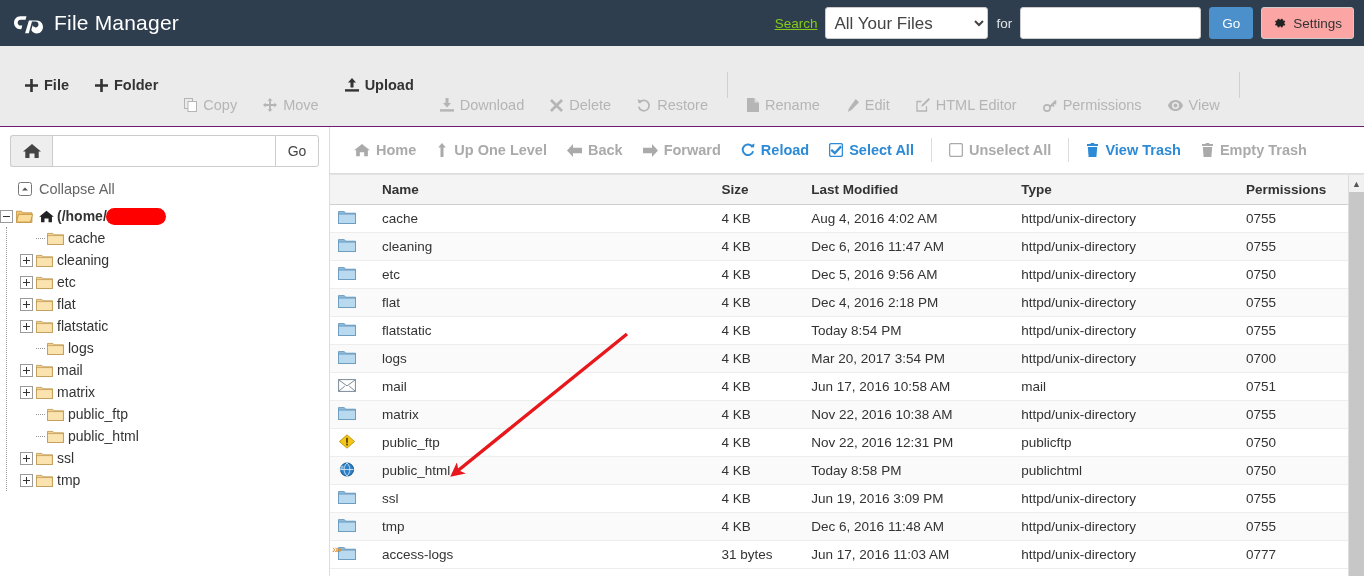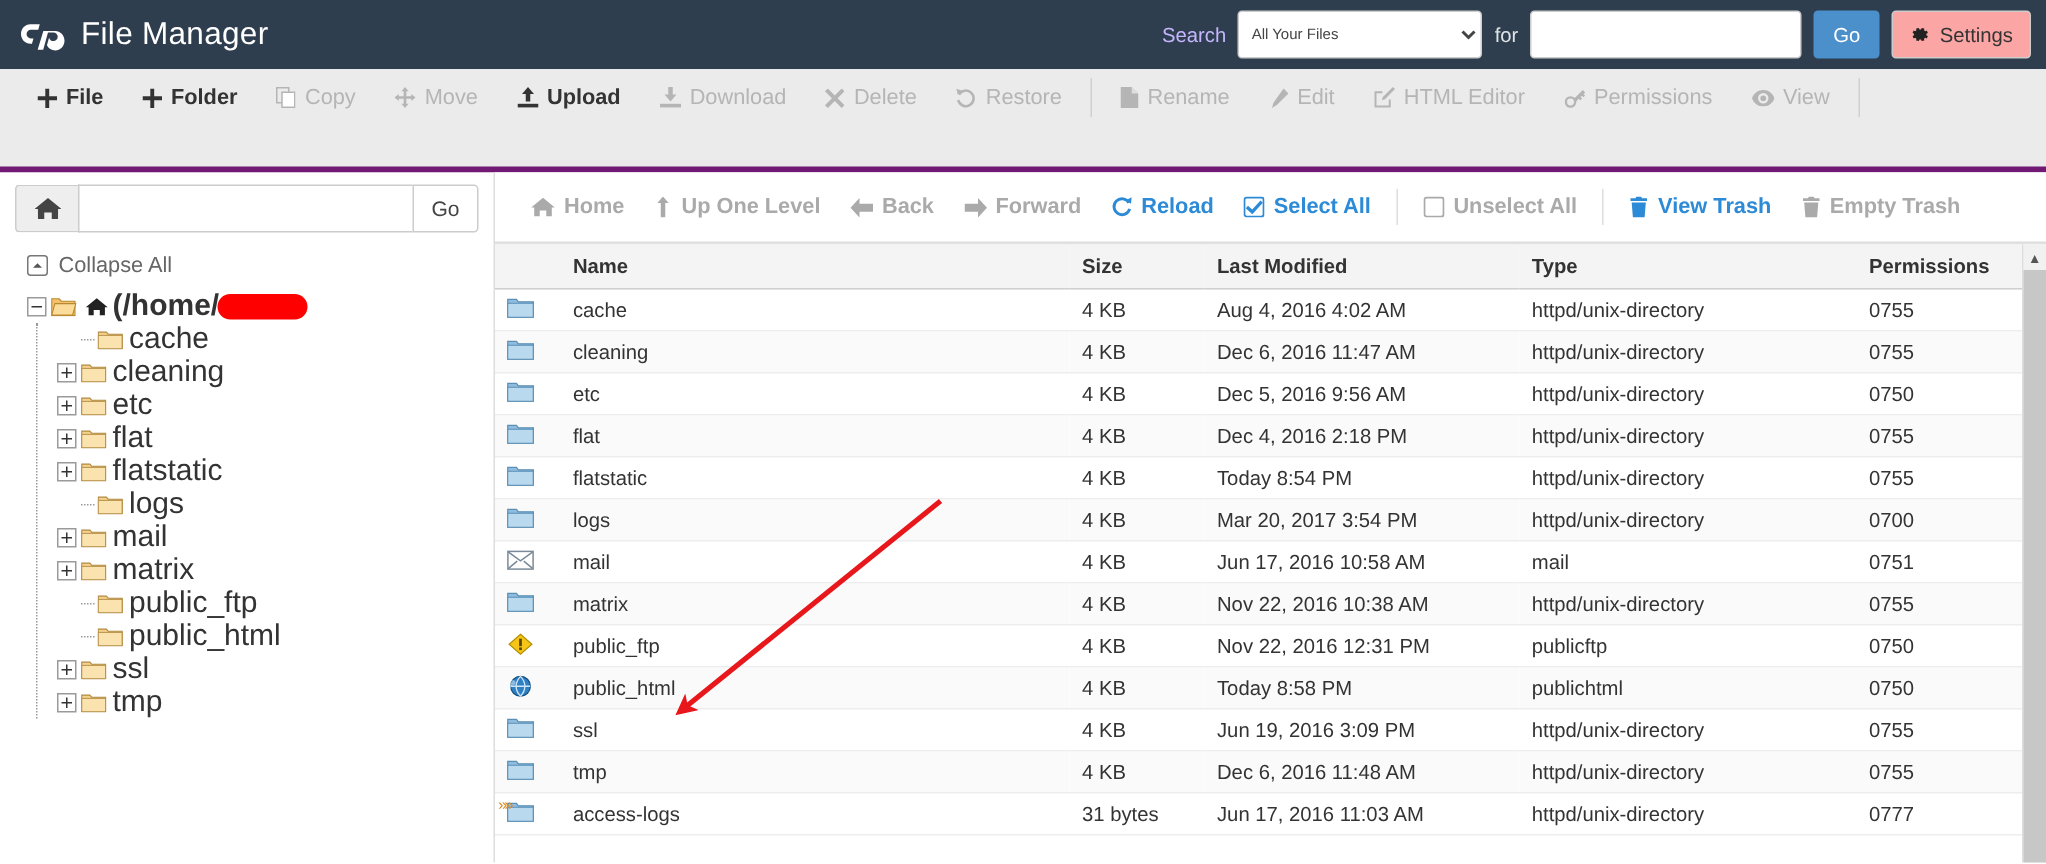--- a/index.html
+++ b/index.html
@@ -35,29 +35,29 @@
     font-size: 21px;
     letter-spacing: .2px;
     font-weight: 400;
   }
   .header-right {
     margin-left: auto;
     display: flex;
     align-items: center;
     gap: 8px;
   }
-  .search-label { color: #c4b5fd; font-size: 13.5px; }
+  .search-label { color: #84cc16; font-size: 13.5px; text-decoration: underline; }
   .search-select {
     height: 32px;
     width: 163px;
     border: 1px solid #ccc;
     border-radius: 3px;
     background: #fff;
     font-family: "Liberation Sans", sans-serif;
-    font-size: 10px;
+    font-size: 17px;
     color: #444;
     padding: 0 4px;
   }
   .search-for { color: #dfe3e6; font-size: 13.5px; }
   .search-input {
     height: 32px;
     width: 181px;
     border: 1px solid #ccc;
     border-radius: 3px;
     background: #fff;
@@ -87,39 +87,39 @@
     padding: 0 11px;
     display: flex;
     align-items: center;
     gap: 6px;
     cursor: pointer;
   }
 
   
   .toolbar {
     background: #ebebeb;
-    border-bottom: 4px solid #701a75;
+    border-bottom: 1px solid #701a75;
     padding: 6px 12px 8px 12px;
     min-height: 69px;
   }
   .tb-row { display: flex; align-items: center; flex-wrap: wrap; }
   .tb-btn {
     display: inline-flex;
     align-items: center;
     gap: 6px;
     padding: 5px 13px;
     font-size: 14.5px;
     white-space: nowrap;
     cursor: pointer;
     background: transparent;
     border: none;
     font-family: "Liberation Sans", sans-serif;
   }
   .tb-btn.enabled { color: #333; font-weight: bold; }
-  .tb-btn.disabled { color: #b5b5b5; cursor: default; }
+  .tb-btn.disabled { color: #b5b5b5; cursor: default; margin-top: 40px; }
   .tb-divider {
     width: 1px;
     height: 26px;
     background: #d0d0d0;
     margin: 0 6px;
   }
   .ico { display: inline-flex; align-items: center; justify-content: center; }
 
   
   .main {
@@ -173,21 +173,21 @@
   }
   .collapse-all {
     display: flex;
     align-items: center;
     gap: 7px;
     padding: 4px 0 8px 18px;
     color: #666;
     font-size: 14.5px;
     cursor: pointer;
   }
-  .tree { padding-left: 18px; font-size: 20px; }
+  .tree { font-size: 14px; }
   .tree-node {
     display: flex;
     align-items: center;
     height: 22px;
     white-space: nowrap;
   }
   .tree-node .expander {
     width: 13px; height: 13px;
     flex: 0 0 13px;
     border: 1px solid #9a9a9a;

